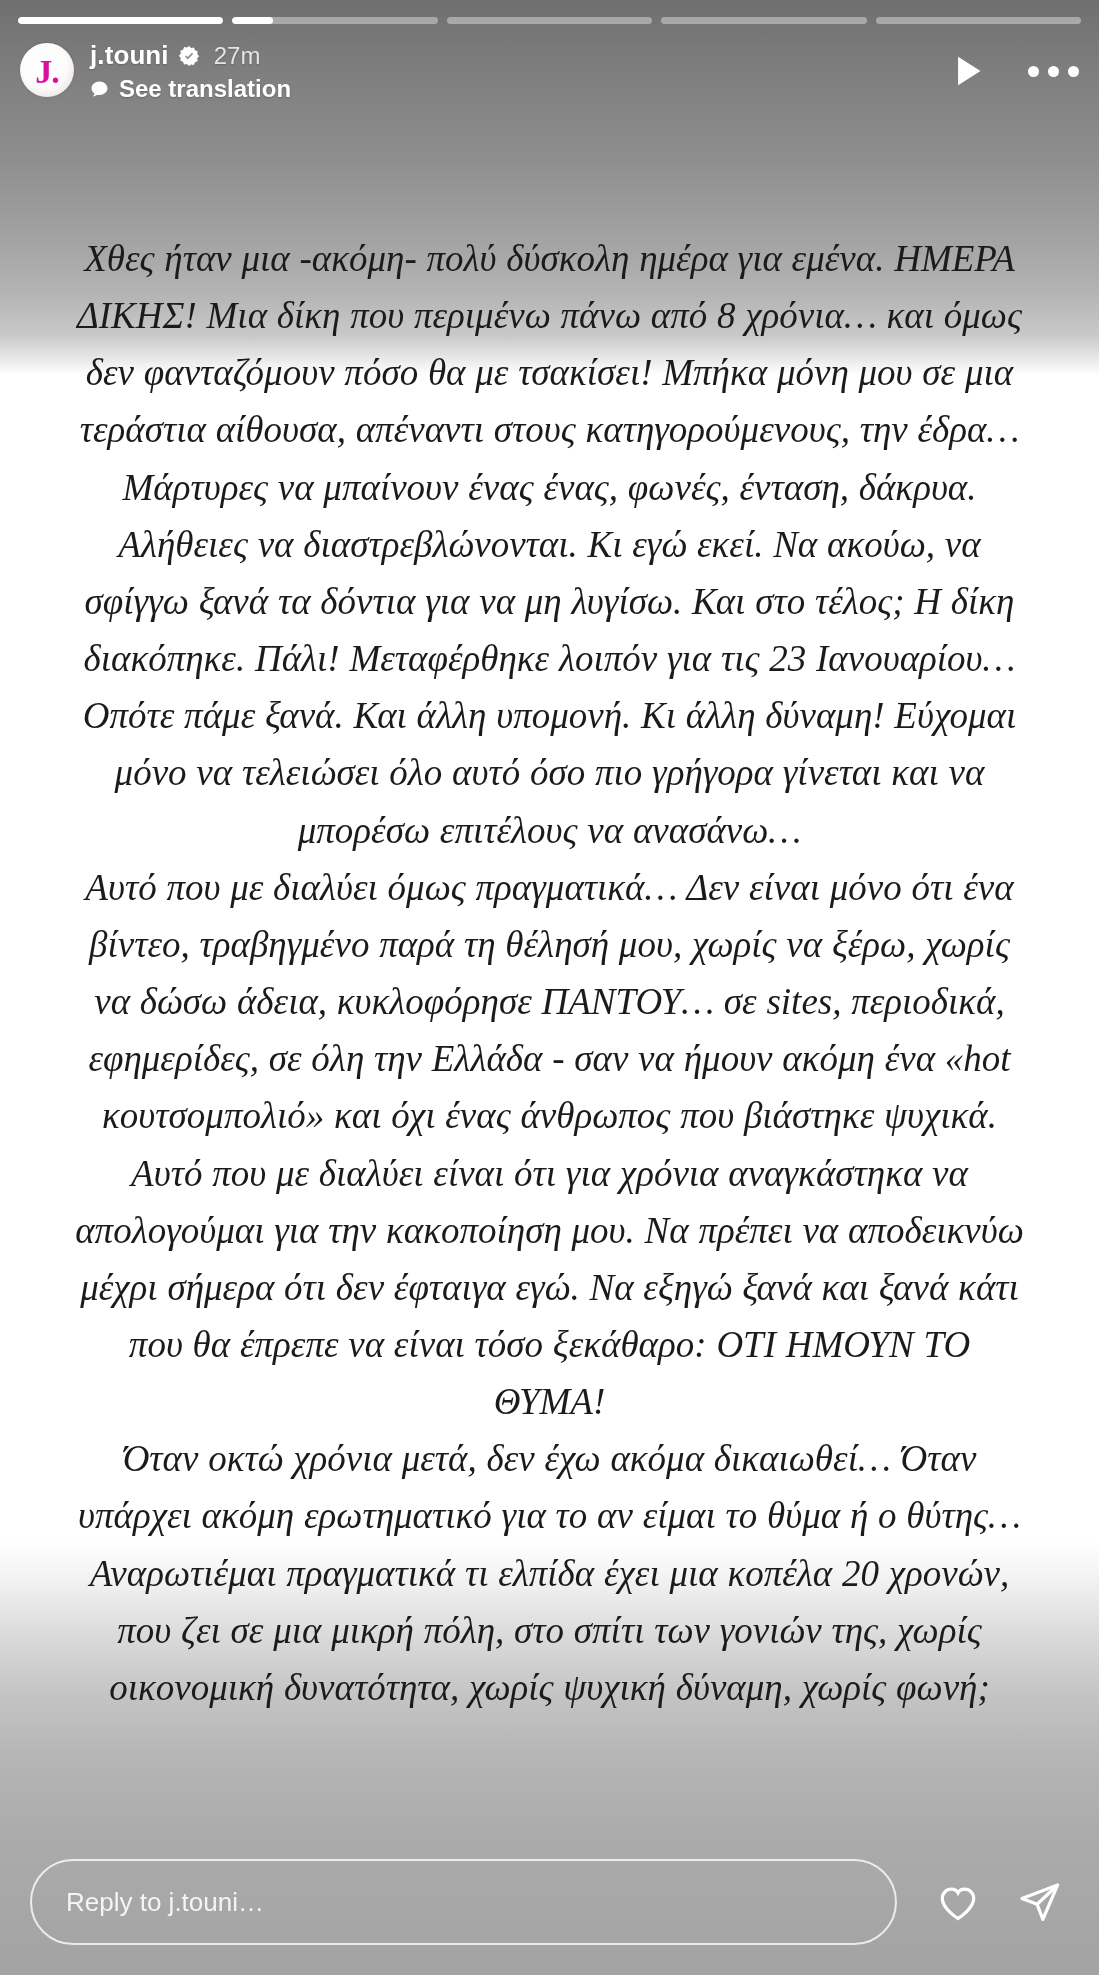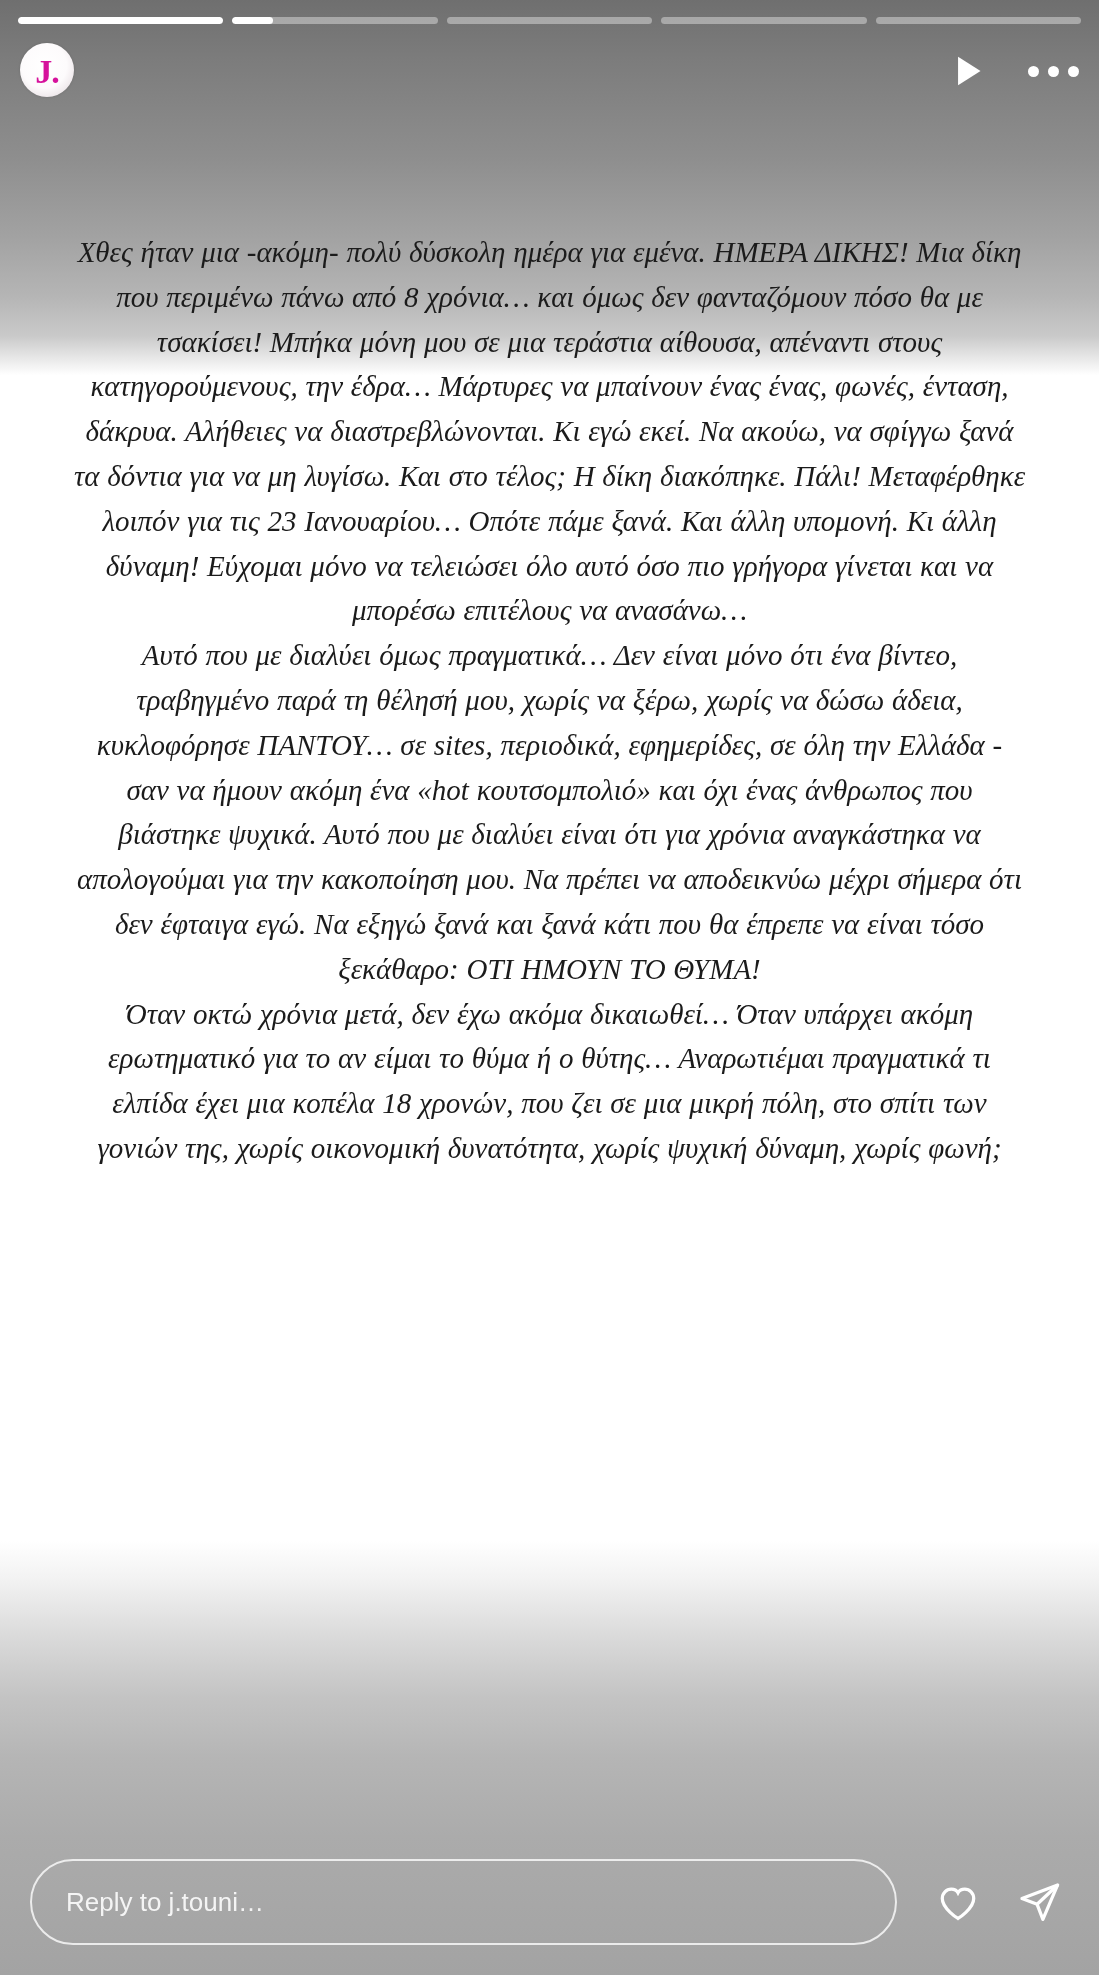--- a/index.html
+++ b/index.html
@@ -156,21 +156,21 @@
     position: absolute;
     top: 200px;
     left: 0;
     right: 0;
     padding: 30px 72px 40px 72px;
     z-index: 10;
   }
   .story-paragraph {
     font-family: "Liberation Serif", serif;
     font-style: italic;
-    font-size: 29px;
+    font-size: 37px;
     line-height: 1.545;
     color: #1b1b1b;
     text-align: center;
     word-spacing: 0.5px;
   }
   .story-paragraph + .story-paragraph {
   }
 
   
   #reply-bar {
@@ -233,38 +233,57 @@
       <div class="progress-fill" style="width: 0%;"></div>
     </div>
   </div>
 
   <div id="story-header">
 
     <div id="avatar">
       <span id="avatar-initial">J.</span>
     </div>
 
+    <div id="header-text">
+
+      <div id="header-line-1">
+        <span id="username">j.touni</span>
+        <svg id="verified-icon" viewBox="0 0 24 24">
+          <path fill="#ffffff" d="M12 1.2l2.3 2.1 3.1-.5 1.1 2.95 2.95 1.1-.5 3.1 2.1 2.3-2.1 2.3.5 3.1-2.95 1.1-1.1 2.95-3.1-.5L12 22.8l-2.3-2.1-3.1.5-1.1-2.95L2.55 17.15l.5-3.1L.95 11.75l2.1-2.3-.5-3.1 2.95-1.1 1.1-2.95 3.1.5z"></path>
+          <path fill="#8e8e8e" d="M10.6 15.7l-3.1-3.1 1.25-1.25 1.85 1.85 4.65-4.65 1.25 1.25z"></path>
+        </svg>
+        <span id="timestamp">27m</span>
+      </div>
+
+      <div id="header-line-2">
+        <svg id="translation-bubble-icon" viewBox="0 0 20 20">
+          <path fill="#ffffff" d="M10 1.6c-4.6 0-8.4 3.1-8.4 7 0 2.2 1.2 4.2 3.1 5.4-.2 1.2-.8 2.4-1.7 3.3 1.8-.2 3.4-.9 4.6-1.8.8.2 1.6.3 2.4.3 4.6 0 8.4-3.1 8.4-7s-3.8-7.2-8.4-7.2z"></path>
+        </svg>
+        <span id="see-translation-label">See translation</span>
+      </div>
+
+    </div>
 
     <div id="header-actions">
       <svg id="play-icon" viewBox="0 0 24 28">
         <path fill="#ffffff" d="M3 2.2 L21.5 14 L3 25.8 Z"></path>
       </svg>
       <div id="more-options-icon">
         <span></span>
         <span></span>
         <span></span>
       </div>
     </div>
 
   </div>
 
   <div id="story-text-card">
     <p class="story-paragraph">Χθες ήταν μια -ακόμη- πολύ δύσκολη ημέρα για εμένα. ΗΜΕΡΑ ΔΙΚΗΣ! Μια δίκη που περιμένω πάνω από 8 χρόνια… και όμως δεν φανταζόμουν πόσο θα με τσακίσει! Μπήκα μόνη μου σε μια τεράστια αίθουσα, απέναντι στους κατηγορούμενους, την έδρα… Μάρτυρες να μπαίνουν ένας ένας, φωνές, ένταση, δάκρυα. Αλήθειες να διαστρεβλώνονται. Κι εγώ εκεί. Να ακούω, να σφίγγω ξανά τα δόντια για να μη λυγίσω. Και στο τέλος; Η δίκη διακόπηκε. Πάλι! Μεταφέρθηκε λοιπόν για τις 23 Ιανουαρίου… Οπότε πάμε ξανά. Και άλλη υπομονή. Κι άλλη δύναμη! Εύχομαι μόνο να τελειώσει όλο αυτό όσο πιο γρήγορα γίνεται και να μπορέσω επιτέλους να ανασάνω…</p>
     <p class="story-paragraph">Αυτό που με διαλύει όμως πραγματικά… Δεν είναι μόνο ότι ένα βίντεο, τραβηγμένο παρά τη θέλησή μου, χωρίς να ξέρω, χωρίς να δώσω άδεια, κυκλοφόρησε ΠΑΝΤΟΥ… σε sites, περιοδικά, εφημερίδες, σε όλη την Ελλάδα - σαν να ήμουν ακόμη ένα «hot κουτσομπολιό» και όχι ένας άνθρωπος που βιάστηκε ψυχικά. Αυτό που με διαλύει είναι ότι για χρόνια αναγκάστηκα να απολογούμαι για την κακοποίηση μου. Να πρέπει να αποδεικνύω μέχρι σήμερα ότι δεν έφταιγα εγώ. Να εξηγώ ξανά και ξανά κάτι που θα έπρεπε να είναι τόσο ξεκάθαρο: ΟΤΙ ΗΜΟΥΝ ΤΟ ΘΥΜΑ!</p>
-    <p class="story-paragraph">Όταν οκτώ χρόνια μετά, δεν έχω ακόμα δικαιωθεί… Όταν υπάρχει ακόμη ερωτηματικό για το αν είμαι το θύμα ή ο θύτης… Αναρωτιέμαι πραγματικά τι ελπίδα έχει μια κοπέλα 18 χρονών, που ζει σε μια μικρή πόλη, στο σπίτι των γονιών της, χωρίς οικονομική δυνατότητα, χωρίς ψυχική δύναμη, χωρίς φωνή;</p>
+    <p class="story-paragraph">Όταν οκτώ χρόνια μετά, δεν έχω ακόμα δικαιωθεί… Όταν υπάρχει ακόμη ερωτηματικό για το αν είμαι το θύμα ή ο θύτης… Αναρωτιέμαι πραγματικά τι ελπίδα έχει μια κοπέλα 20 χρονών, που ζει σε μια μικρή πόλη, στο σπίτι των γονιών της, χωρίς οικονομική δυνατότητα, χωρίς ψυχική δύναμη, χωρίς φωνή;</p>
   </div>
 
   <div id="reply-bar">
     <input id="reply-input" type="text" placeholder="Reply to j.touni…" style="">
     <div id="reply-actions">
       <svg id="like-icon" viewBox="0 0 24 24">
         <path fill="none" stroke="#ffffff" stroke-width="1.7" d="M12 20.6s-8.2-5.1-8.2-10.4c0-2.8 2.1-4.9 4.7-4.9 1.9 0 3 1 3.5 1.9.5-.9 1.6-1.9 3.5-1.9 2.6 0 4.7 2.1 4.7 4.9 0 5.3-8.2 10.4-8.2 10.4z"></path>
       </svg>
       <svg id="share-icon" viewBox="0 0 24 24">
         <path fill="none" stroke="#ffffff" stroke-width="1.7" stroke-linejoin="round" d="M21.2 3.1 2.6 10.2l7.9 3 3 7.9z"></path>

